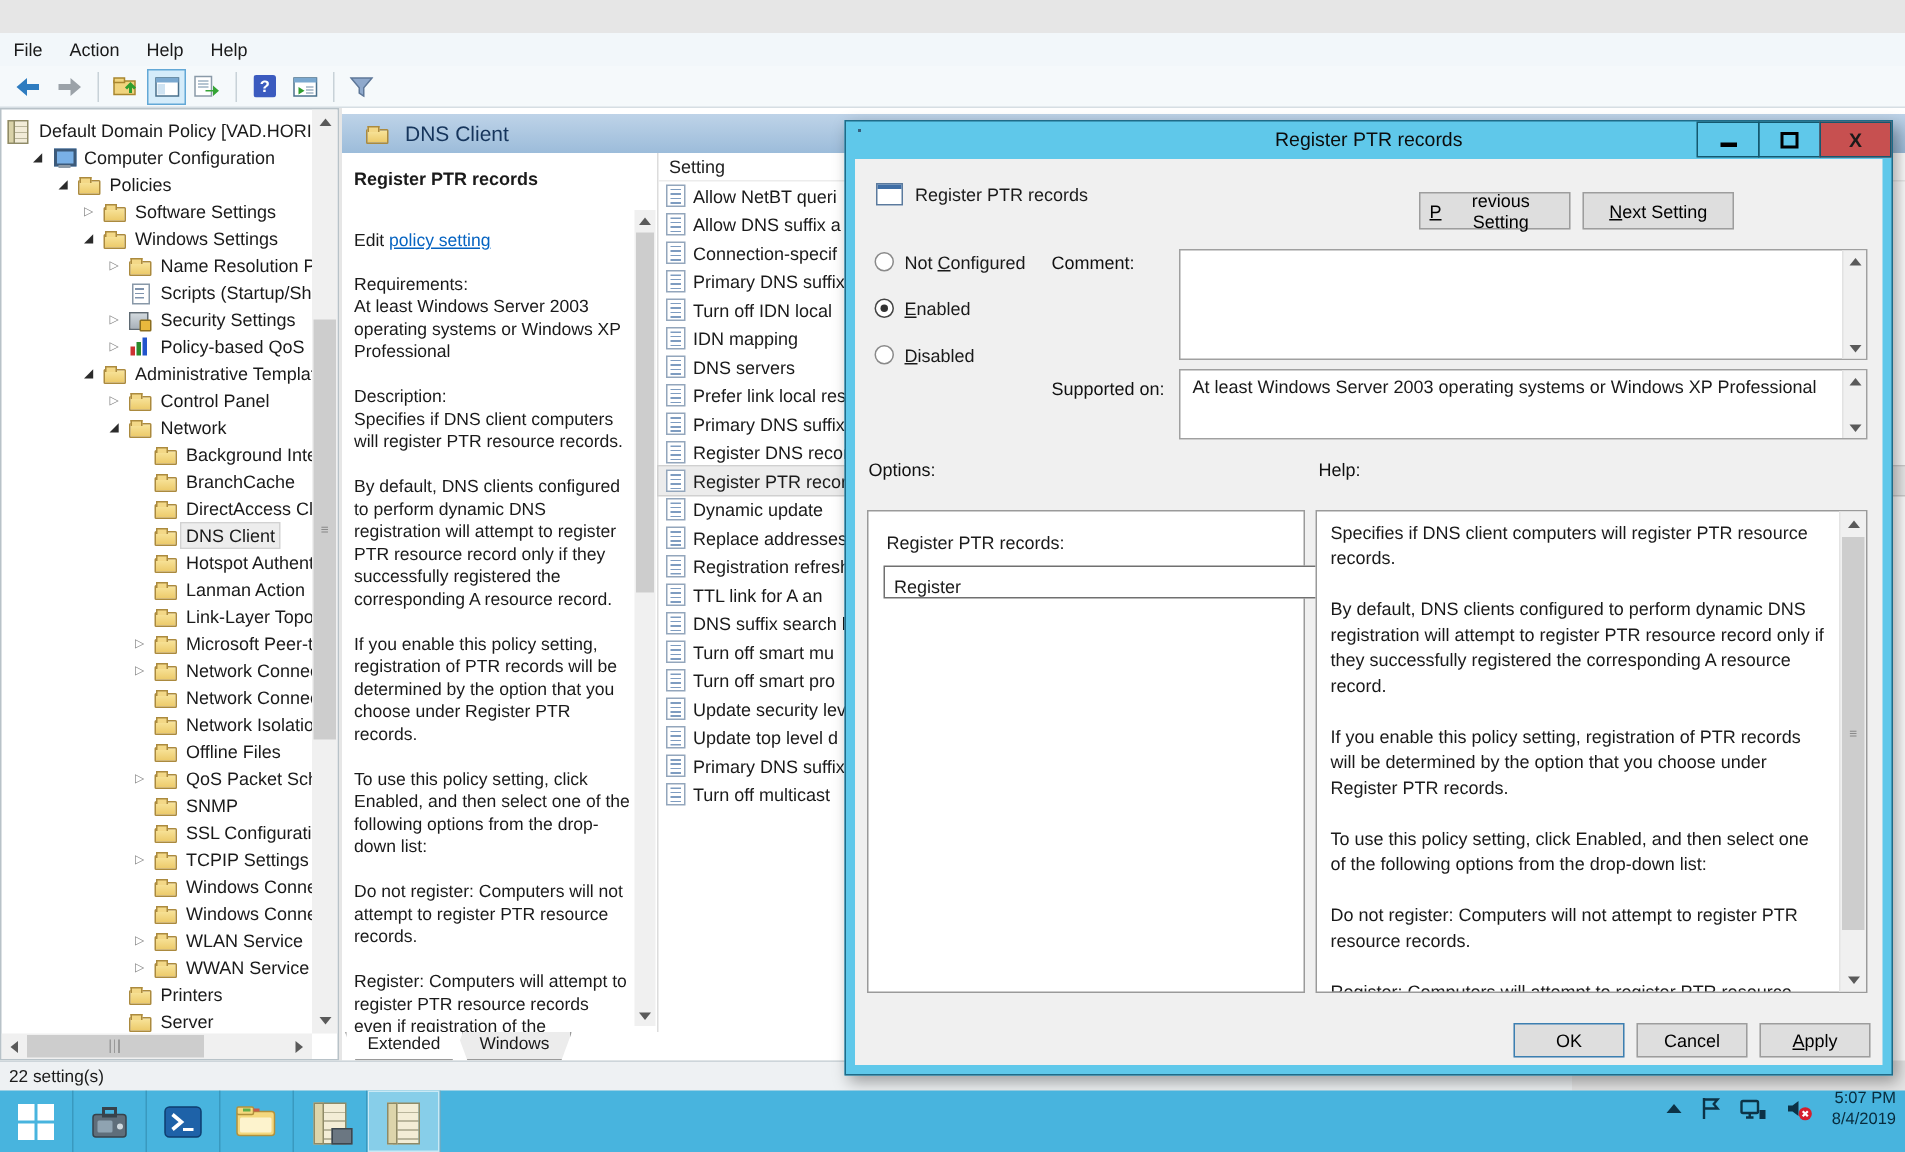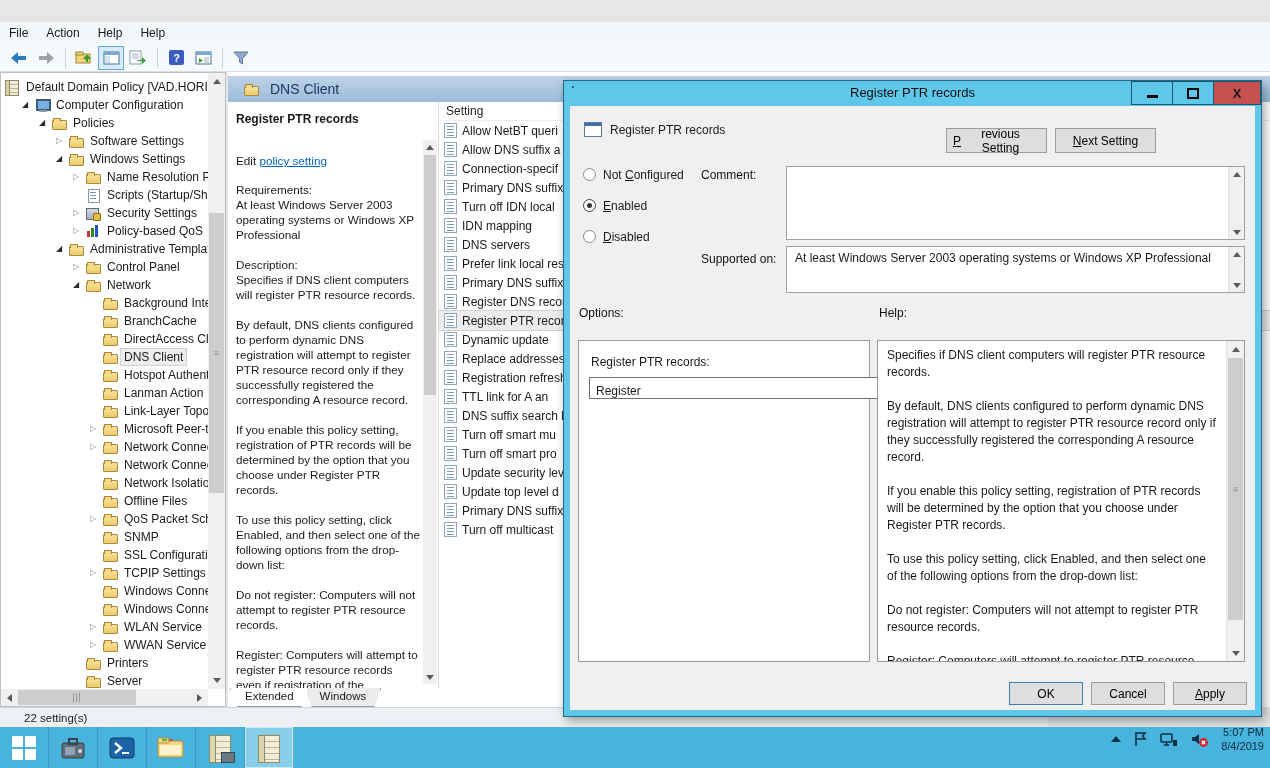--- a/index.html
+++ b/index.html
@@ -88,21 +88,21 @@
   .set-row.selected{background:#ececec;outline:1px solid #d0d0d0}
   .i-doc{flex:0 0 13px;width:13px;height:15px;position:relative;margin:0 5px 0 3px}
   .i-doc::before{content:"";position:absolute;inset:0;background:#fff;border:1px solid #93a6bc}
   .i-doc::after{content:"";position:absolute;left:3px;top:3px;right:3px;bottom:2px;
     background:repeating-linear-gradient(to bottom,#7e9cc0 0 1px,transparent 1px 3px)}
   .tabs{position:absolute;left:2px;bottom:0;height:19px;display:flex;align-items:stretch;font-size:11.5px}
   .tab{padding:2px 14px 0 14px;border:1px solid #9a9a9a;border-top:none;margin-right:-4px;
     clip-path:polygon(0 0,100% 0,calc(100% - 7px) 100%,7px 100%);background:#ececec}
   .tab.selected{background:#fff;z-index:2}
   .statusbar{position:absolute;left:0;top:707px;width:1048px;height:20px;background:#eef1f3;
-    border-top:1px solid #cdd5da;font-size:11.5px;line-height:20px;padding-left:24px;box-sizing:border-box}
+    border-top:1px solid #cdd5da;font-size:11.5px;line-height:20px;padding-left:6px;box-sizing:border-box}
   
   .dialog{position:absolute;left:563px;top:80px;width:699px;height:637px;background:var(--chrome,#5fc8ea);
     border:1px solid #1f6b88;box-sizing:border-box;z-index:50;box-shadow:3px 4px 10px rgba(0,0,0,.35)}
   .dlg-title{position:relative;height:25px}
   .dlg-title .txt{position:absolute;left:0;right:0;top:4px;text-align:center;font-size:13px;color:#0c0c0c}
   .dlg-ico{position:absolute;left:8px;top:5px}
   .dlg-btns{position:absolute;right:0;top:0;display:flex}
   .dlg-btn{width:40px;height:22px;border:1px solid #14586f;margin-left:-1px;display:flex;align-items:center;justify-content:center}
   .dlg-btn.close{width:46px;background:var(--close,#c75050)}
   .g-max{width:8px;height:7px;border:2px solid #000;margin-top:1px}

